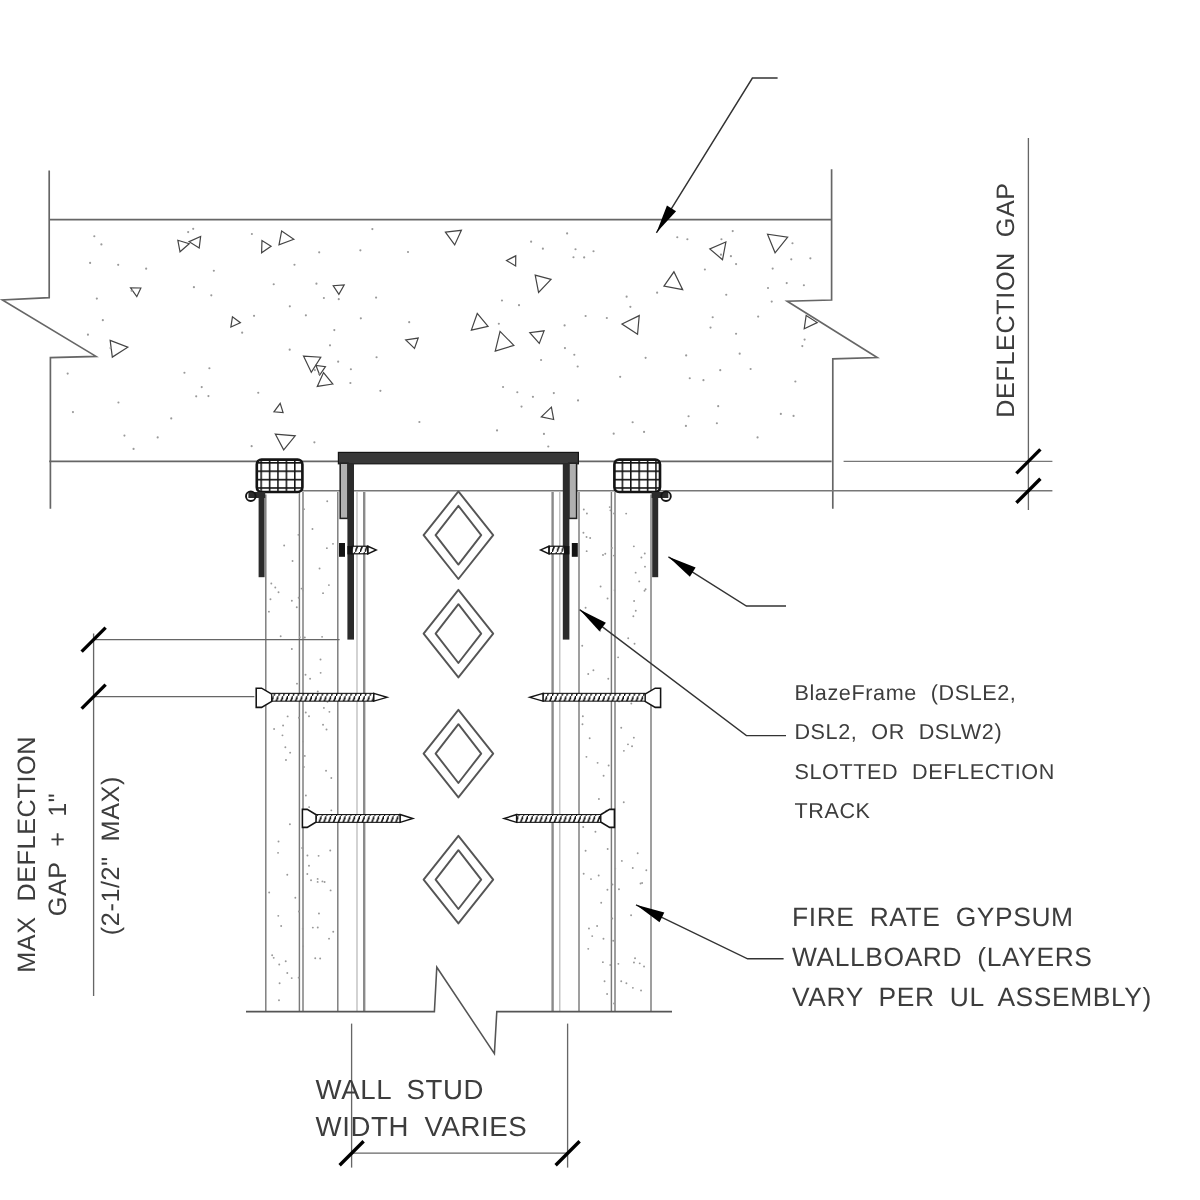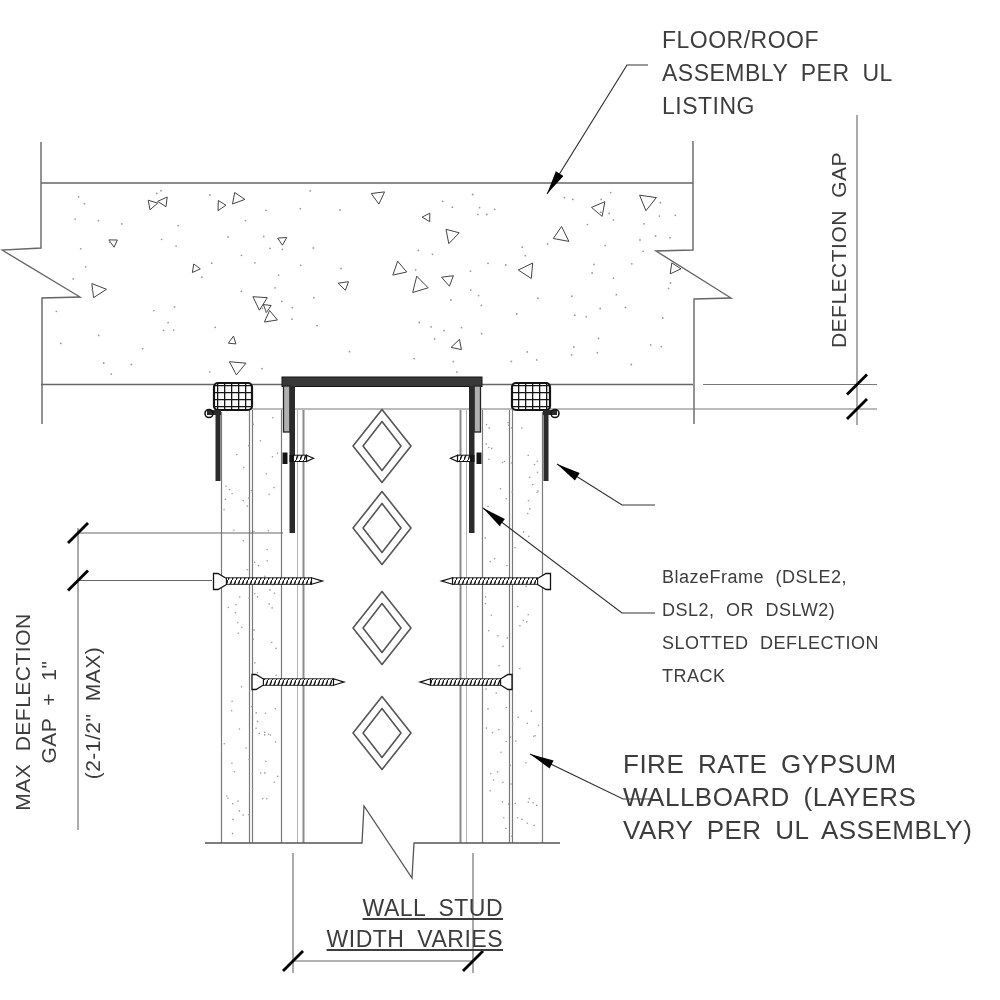--- a/index.html
+++ b/index.html
@@ -3,21 +3,21 @@
 <meta charset="utf-8">
 <style>
   html,body{margin:0;padding:0;background:#fff;}
   #canvas{position:relative;width:1000px;height:1000px;background:#fff;overflow:hidden;
           font-family:"Liberation Sans",sans-serif;color:#3d3d3d;}
   svg{position:absolute;left:0;top:0;}
   .lbl{position:absolute;font-size:23px;line-height:33px;letter-spacing:.5px;word-spacing:6px;
        color:#3d3d3d;white-space:nowrap;}
   .lbl div{white-space:nowrap;}
   .rot{transform:rotate(-90deg);text-align:center;}
-  .ctr{text-align:right;text-decoration:underline;}
+  .ctr{text-align:left;}
 </style>
 </head>
 <body>
 
 <div id="canvas">
 
 <svg width="1000" height="1000" viewBox="0 0 1000 1000">
   <defs>
     <pattern id="wool" width="7" height="7" patternUnits="userSpaceOnUse">
       <rect width="7" height="7" fill="#fff"></rect>
@@ -516,39 +516,34 @@
     <path d="M653,799 L623,799 L530,754"></path>
   </g>
   <g fill="#000">
     <polygon points="547,194 563.4,176 555.8,171.2"></polygon>
     <polygon points="557,464 574.9,480.6 579.7,473.0"></polygon>
     <polygon points="483,508 499.5,526.1 504.9,518.9"></polygon>
     <polygon points="530,754 549.6,768.5 553.6,760.4"></polygon>
   </g>
 </svg>
 
-<div class="lbl" style="left:662px;top:24px;">
-  <div>FLOOR/ROOF</div>
-  <div>ASSEMBLY PER UL</div>
-  <div>LISTING</div>
-</div>
 
 <div class="lbl rot" style="left:700px;top:237px;width:270px;height:26px;font-size:21px;">
   <div>DEFLECTION GAP</div>
 </div>
 
 
 <div class="lbl" style="left:662px;top:561px;font-size:18px;">
   <div>BlazeFrame (DSLE2,</div>
   <div>DSL2, OR DSLW2)</div>
   <div>SLOTTED DEFLECTION</div>
   <div>TRACK</div>
 </div>
 
-<div class="lbl" style="left:623px;top:748px;font-size:26px;">
+<div class="lbl" style="left:660px;top:748px;font-size:22px;">
   <div>FIRE RATE GYPSUM</div>
   <div>WALLBOARD (LAYERS</div>
   <div>VARY PER UL ASSEMBLY)</div>
 </div>
 
 <div class="lbl rot" style="left:-94px;top:686px;width:260px;height:52px;font-size:21px;line-height:26px;">
   <div>MAX DEFLECTION</div>
   <div>GAP + 1"</div>
 </div>
 <div class="lbl rot" style="left:-17px;top:701px;width:220px;height:24px;font-size:21px;line-height:24px;">

